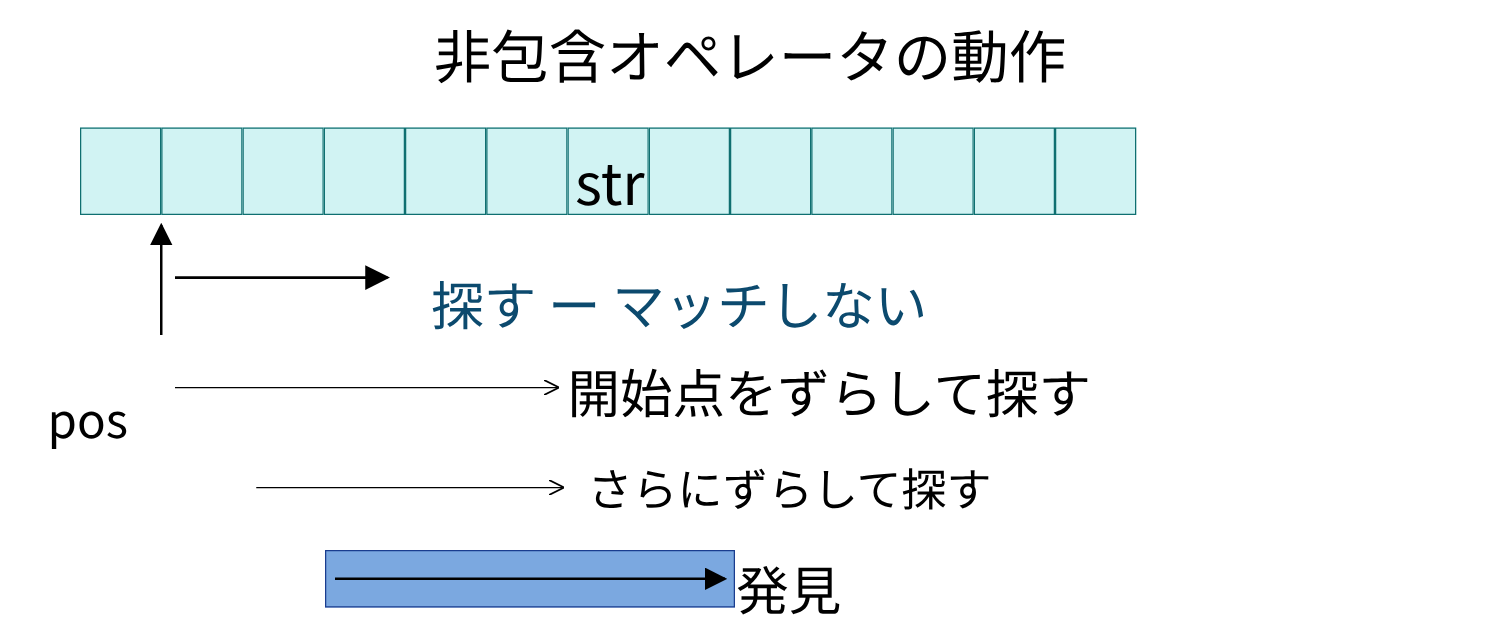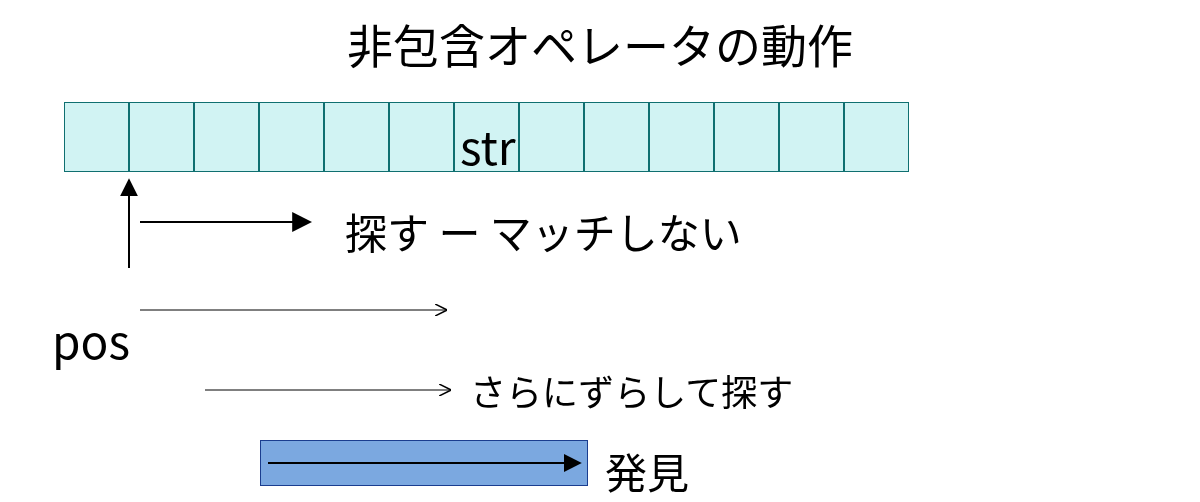--- a/index.html
+++ b/index.html
@@ -44,49 +44,48 @@
     top: 112px;
     left: 460px;
     font-size: 46px;
     color: #000;
     text-align: center;
   }
   .pos-label {
     position: absolute;
     top: 306px;
     left: 38px;
-    font-size: 46px;
+    font-size: 38px;
     color: #000;
-    margin-left: 14px;
   }
   .caption1 {
     position: absolute;
-    top: 200px;
+    top: 212px;
     left: 345px;
     font-size: 42px;
-    color: #000000;
+    color: #0c4a6e;
   }
   .caption2 {
     position: absolute;
     top: 282px;
     left: 454px;
     font-size: 42px;
     color: #000;
   }
   .caption3 {
     position: absolute;
     top: 364px;
     left: 470px;
     font-size: 36px;
     color: #000;
   }
   .caption4 {
     position: absolute;
     top: 440px;
-    left: 605px;
+    left: 589px;
     font-size: 42px;
     color: #000;
   }
   .found-box {
     position: absolute;
     top: 440px;
     left: 260px;
     width: 328px;
     height: 46px;
     background: #7ba8e0;
@@ -123,20 +122,21 @@
       <div class="cell"></div>
       <div class="cell"></div>
       <div class="cell"></div>
     </div>
 
   <div class="str-label">str</div>
 
   <div class="pos-label">pos</div>
 
   <div class="caption1">探す ー マッチしない</div>
+  <div class="caption2">開始点をずらして探す</div>
   <div class="caption3">さらにずらして探す</div>
 
   <div class="found-box"></div>
   <div class="caption4">発見</div>
 
   <svg class="overlay" viewBox="0 0 1200 502">
     <defs>
       <marker id="arrow" viewBox="0 0 10 10" refX="9" refY="5" markerWidth="9" markerHeight="9" orient="auto-start-reverse">
         <path d="M 0 0 L 10 5 L 0 10 z" fill="#000"></path>
       </marker>

